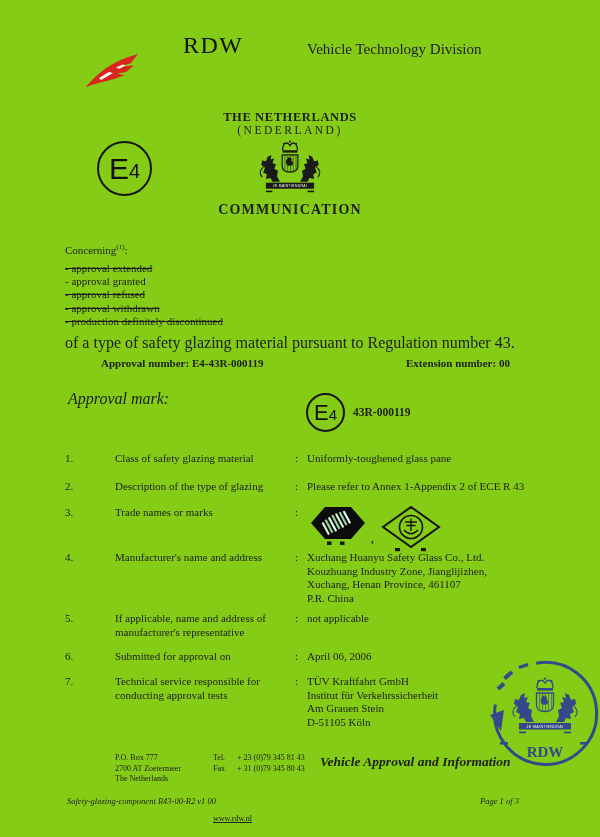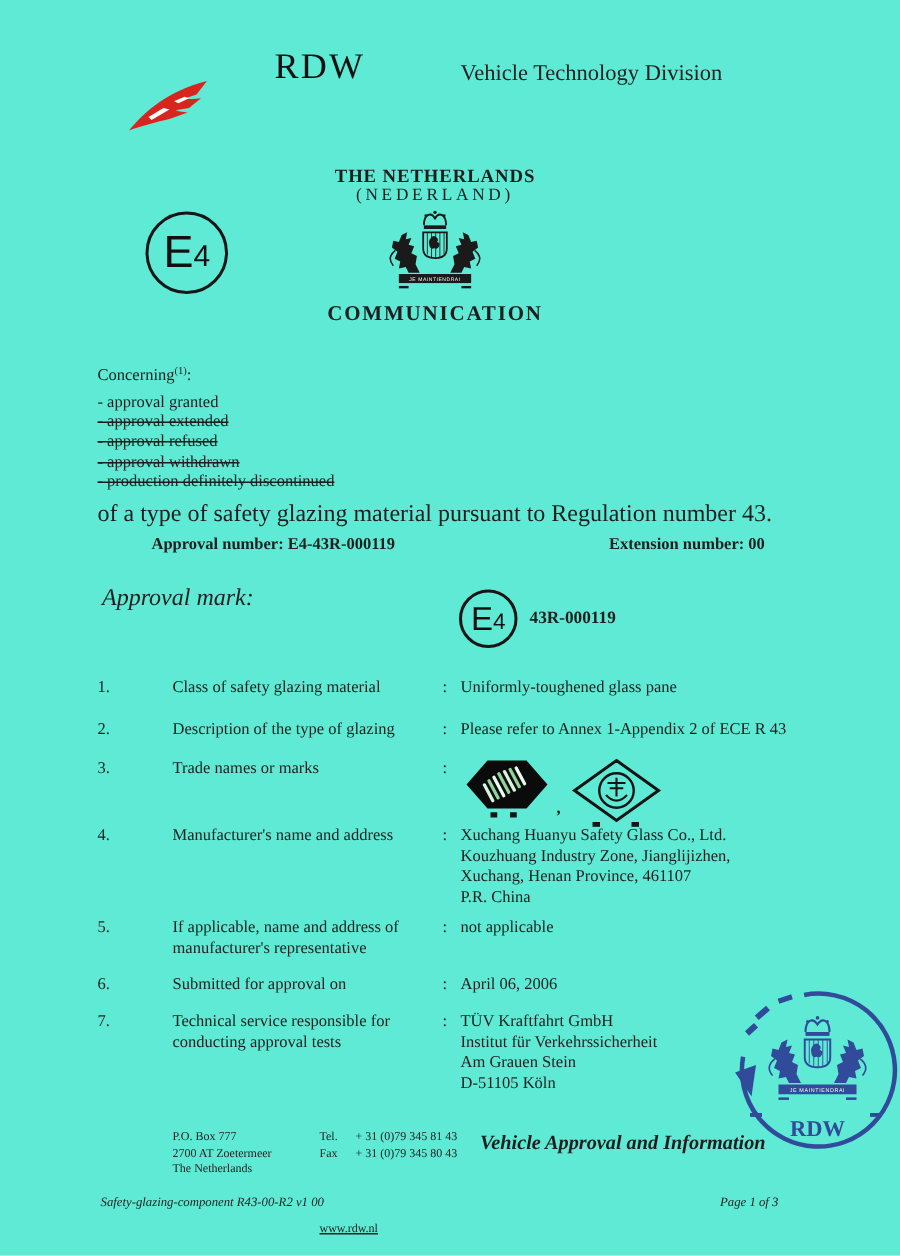--- a/index.html
+++ b/index.html
@@ -1,18 +1,18 @@
 <!DOCTYPE html>
 <html><head>
 <meta charset="utf-8">
 <style>
   * { margin:0; padding:0; box-sizing:border-box; }
   html,body { width:600px; height:837px; }
   body { font-family:"Liberation Serif", serif; color:#1e1e1e; background:#fdfdfc; }
-  .page { position:relative; width:600px; height:837px; background:#5eead4; overflow:hidden; }
+  .page { position:relative; width:600px; height:837px; background:#84cc16; overflow:hidden; }
 
   
   .logo-red { position:absolute; left:84px; top:50px; width:58px; height:40px; }
   .brand { position:absolute; left:183px; top:32px; font-size:24px; letter-spacing:1.5px; color:#111; }
   .division { position:absolute; left:307px; top:41px; font-size:15px; color:#222; }
 
   
   .title-wrap { position:absolute; left:0; top:0; width:580px; text-align:center; }
   .country { position:absolute; top:110px; width:100%; font-size:12.5px; font-weight:bold; letter-spacing:.6px; }
   .country-native { position:absolute; top:124px; width:100%; font-size:11.5px; letter-spacing:2.5px; }
@@ -119,22 +119,22 @@
 
   <div class="emark emark-large">
     <span class="e">E</span>
       <span class="n">4</span>
   </div>
 
   <div class="concerning">
     <span>Concerning</span><sup>(1)</sup><span>:</span>
   </div>
   <div class="options">
+      <div class="opt struck">- approval extended</div>
       <div class="opt">- approval granted</div>
-      <div class="opt struck">- approval extended</div>
       <div class="opt struck">- approval refused</div>
       <div class="opt struck">- approval withdrawn</div>
       <div class="opt struck">- production definitely discontinued</div>
     </div>
   <div class="subject">of a type of safety glazing material pursuant to Regulation number 43.</div>
 
   <div class="appr-number">
     <span>Approval number:</span> <span>E4-43R-000119</span>
   </div>
   <div class="ext-number">
@@ -239,21 +239,21 @@
   </svg>
 
   <div class="addr">
     <div>P.O. Box 777</div>
     <div>2700 AT Zoetermeer</div>
     <div>The Netherlands</div>
   </div>
   <div class="telblock">
     <div class="trow">
       <span>Tel.</span>
-      <span>+ 31 (0)79 345 81 43</span>
+      <span>+ 23 (0)79 345 81 43</span>
     </div>
     <div class="trow">
       <span>Fax</span>
       <span>+ 31 (0)79 345 80 43</span>
     </div>
     <div class="weblink">www.rdw.nl</div>
   </div>
   <div class="department">Vehicle Approval and Information</div>
   <div class="doc-ref">Safety-glazing-component R43-00-R2 v1 00</div>
   <div class="page-num">Page 1 of 3</div>

